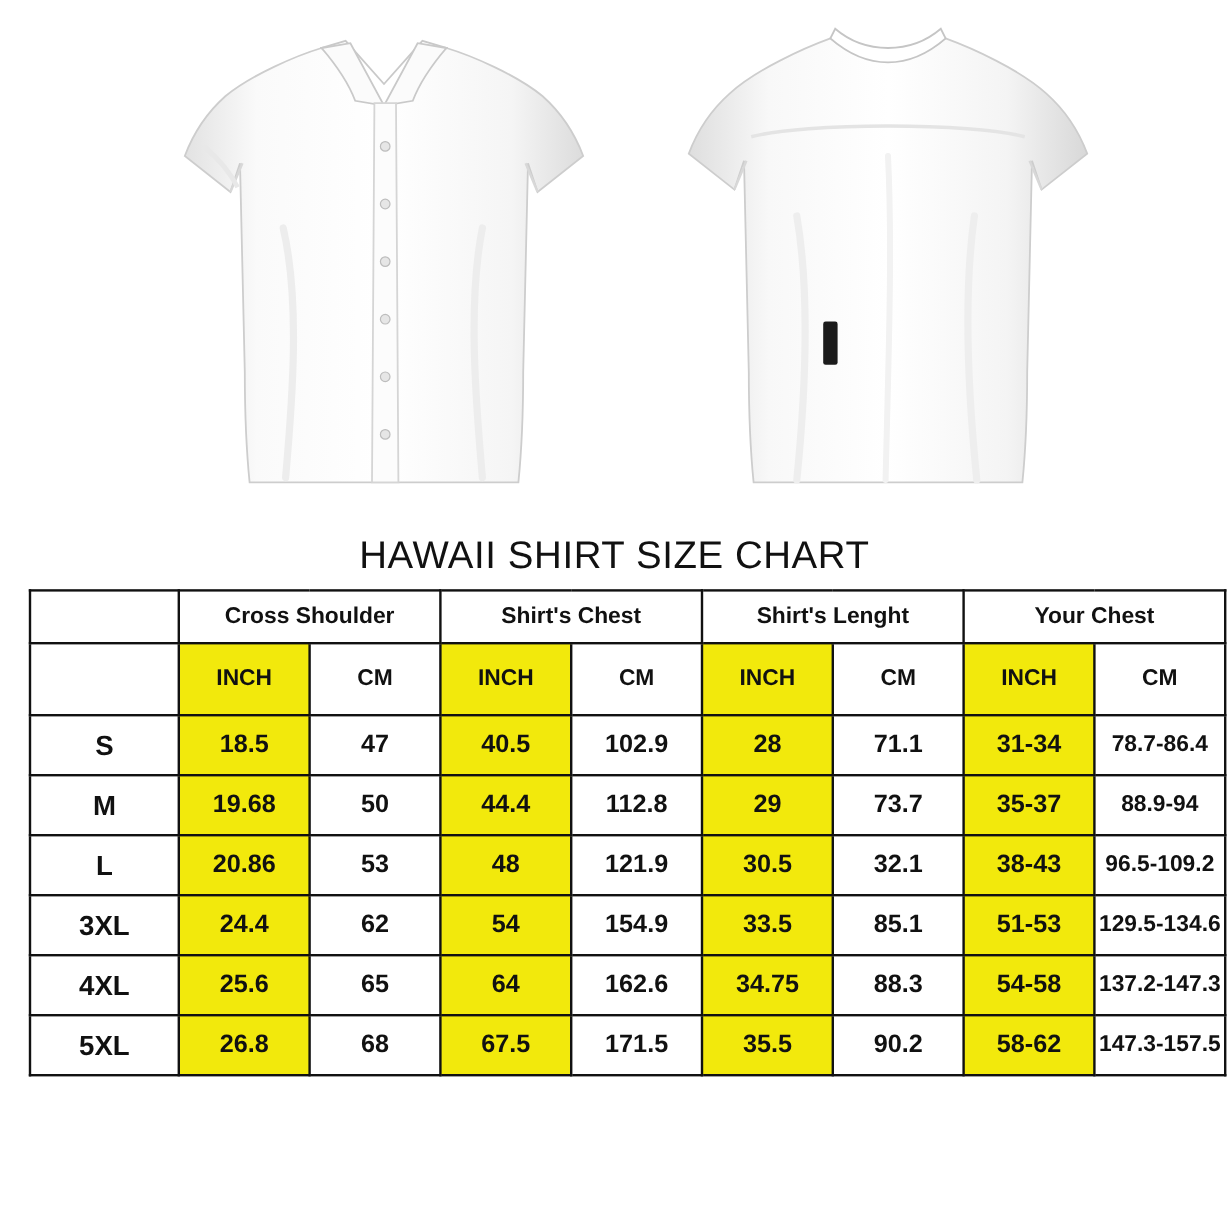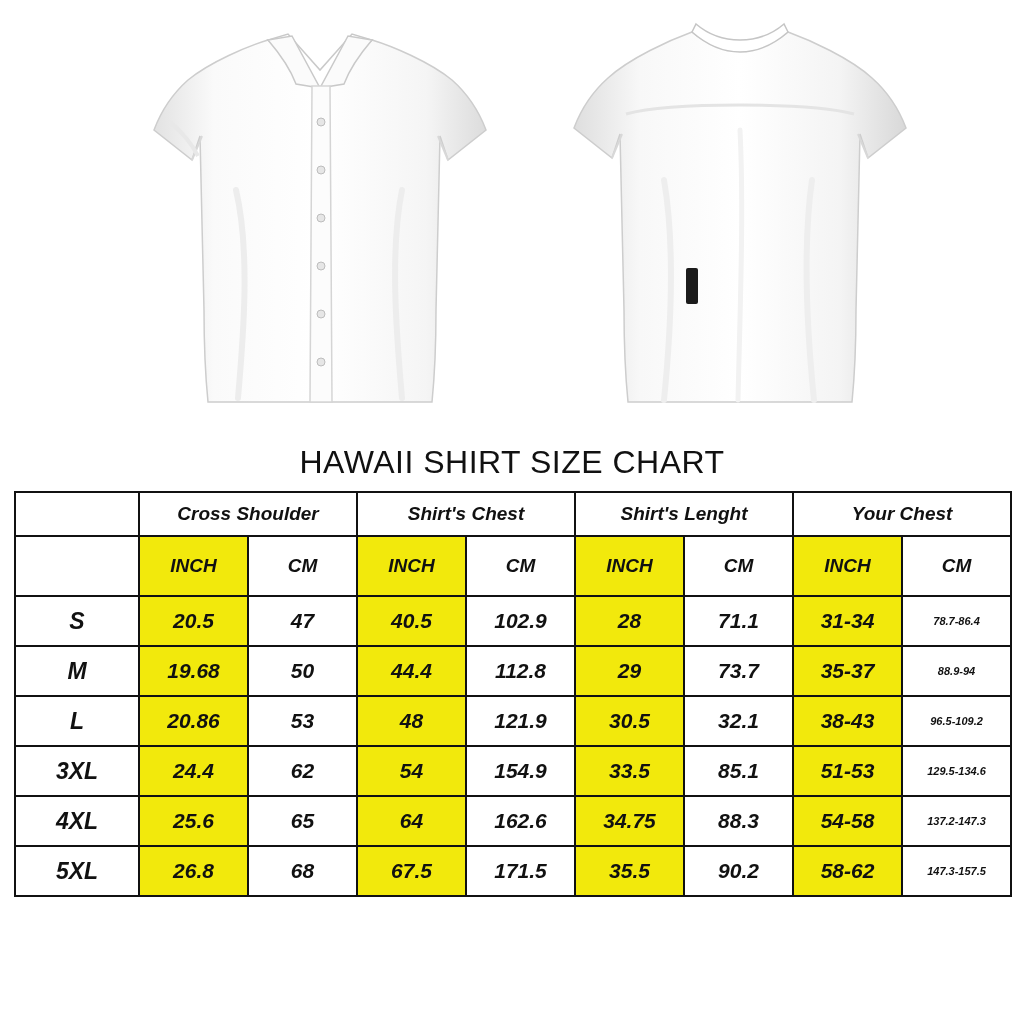--- a/index.html
+++ b/index.html
@@ -37,22 +37,21 @@
     font-weight: normal;
     letter-spacing: 0.5px;
     color: #111111;
     margin: 0;
     padding: 4px 0 10px 0;
     font-family: "Liberation Sans", sans-serif;
   }
 
   
   .table-wrap {
-    padding: 0 14px 10px 14px;
-    font-style: italic;
+    padding: 0 14px 10px 24px;
   }
   table.size-chart {
     width: 996px;
     border-collapse: collapse;
     table-layout: fixed;
     font-family: "Liberation Sans", sans-serif;
   }
   table.size-chart th, table.size-chart td {
     border: 2px solid #111111;
     text-align: center;
@@ -77,21 +76,21 @@
     height: 50px;
     font-size: 23px;
     font-weight: bold;
   }
   td.val {
     height: 50px;
     font-size: 21px;
     font-weight: bold;
   }
   td.val.small {
-    font-size: 11px;
+    font-size: 19px;
   }
   .hl { background: #f2e90c !important; }
 </style>
 </head>
 <body>
 
 <div id="page">
 
   <div class="shirts">
 
@@ -193,21 +192,21 @@
           <th class="unit-head">CM</th>
           <th class="unit-head hl">INCH</th>
           <th class="unit-head">CM</th>
           <th class="unit-head hl">INCH</th>
           <th class="unit-head">CM</th>
         </tr>
       </thead>
       <tbody>
         <tr>
           <td class="size-cell">S</td>
-          <td class="val hl">20.5</td>
+          <td class="val hl">18.5</td>
           <td class="val">47</td>
           <td class="val hl">40.5</td>
           <td class="val">102.9</td>
           <td class="val hl">28</td>
           <td class="val">71.1</td>
           <td class="val hl">31-34</td>
           <td class="val small">78.7-86.4</td>
         </tr>
         <tr>
           <td class="size-cell">M</td>

